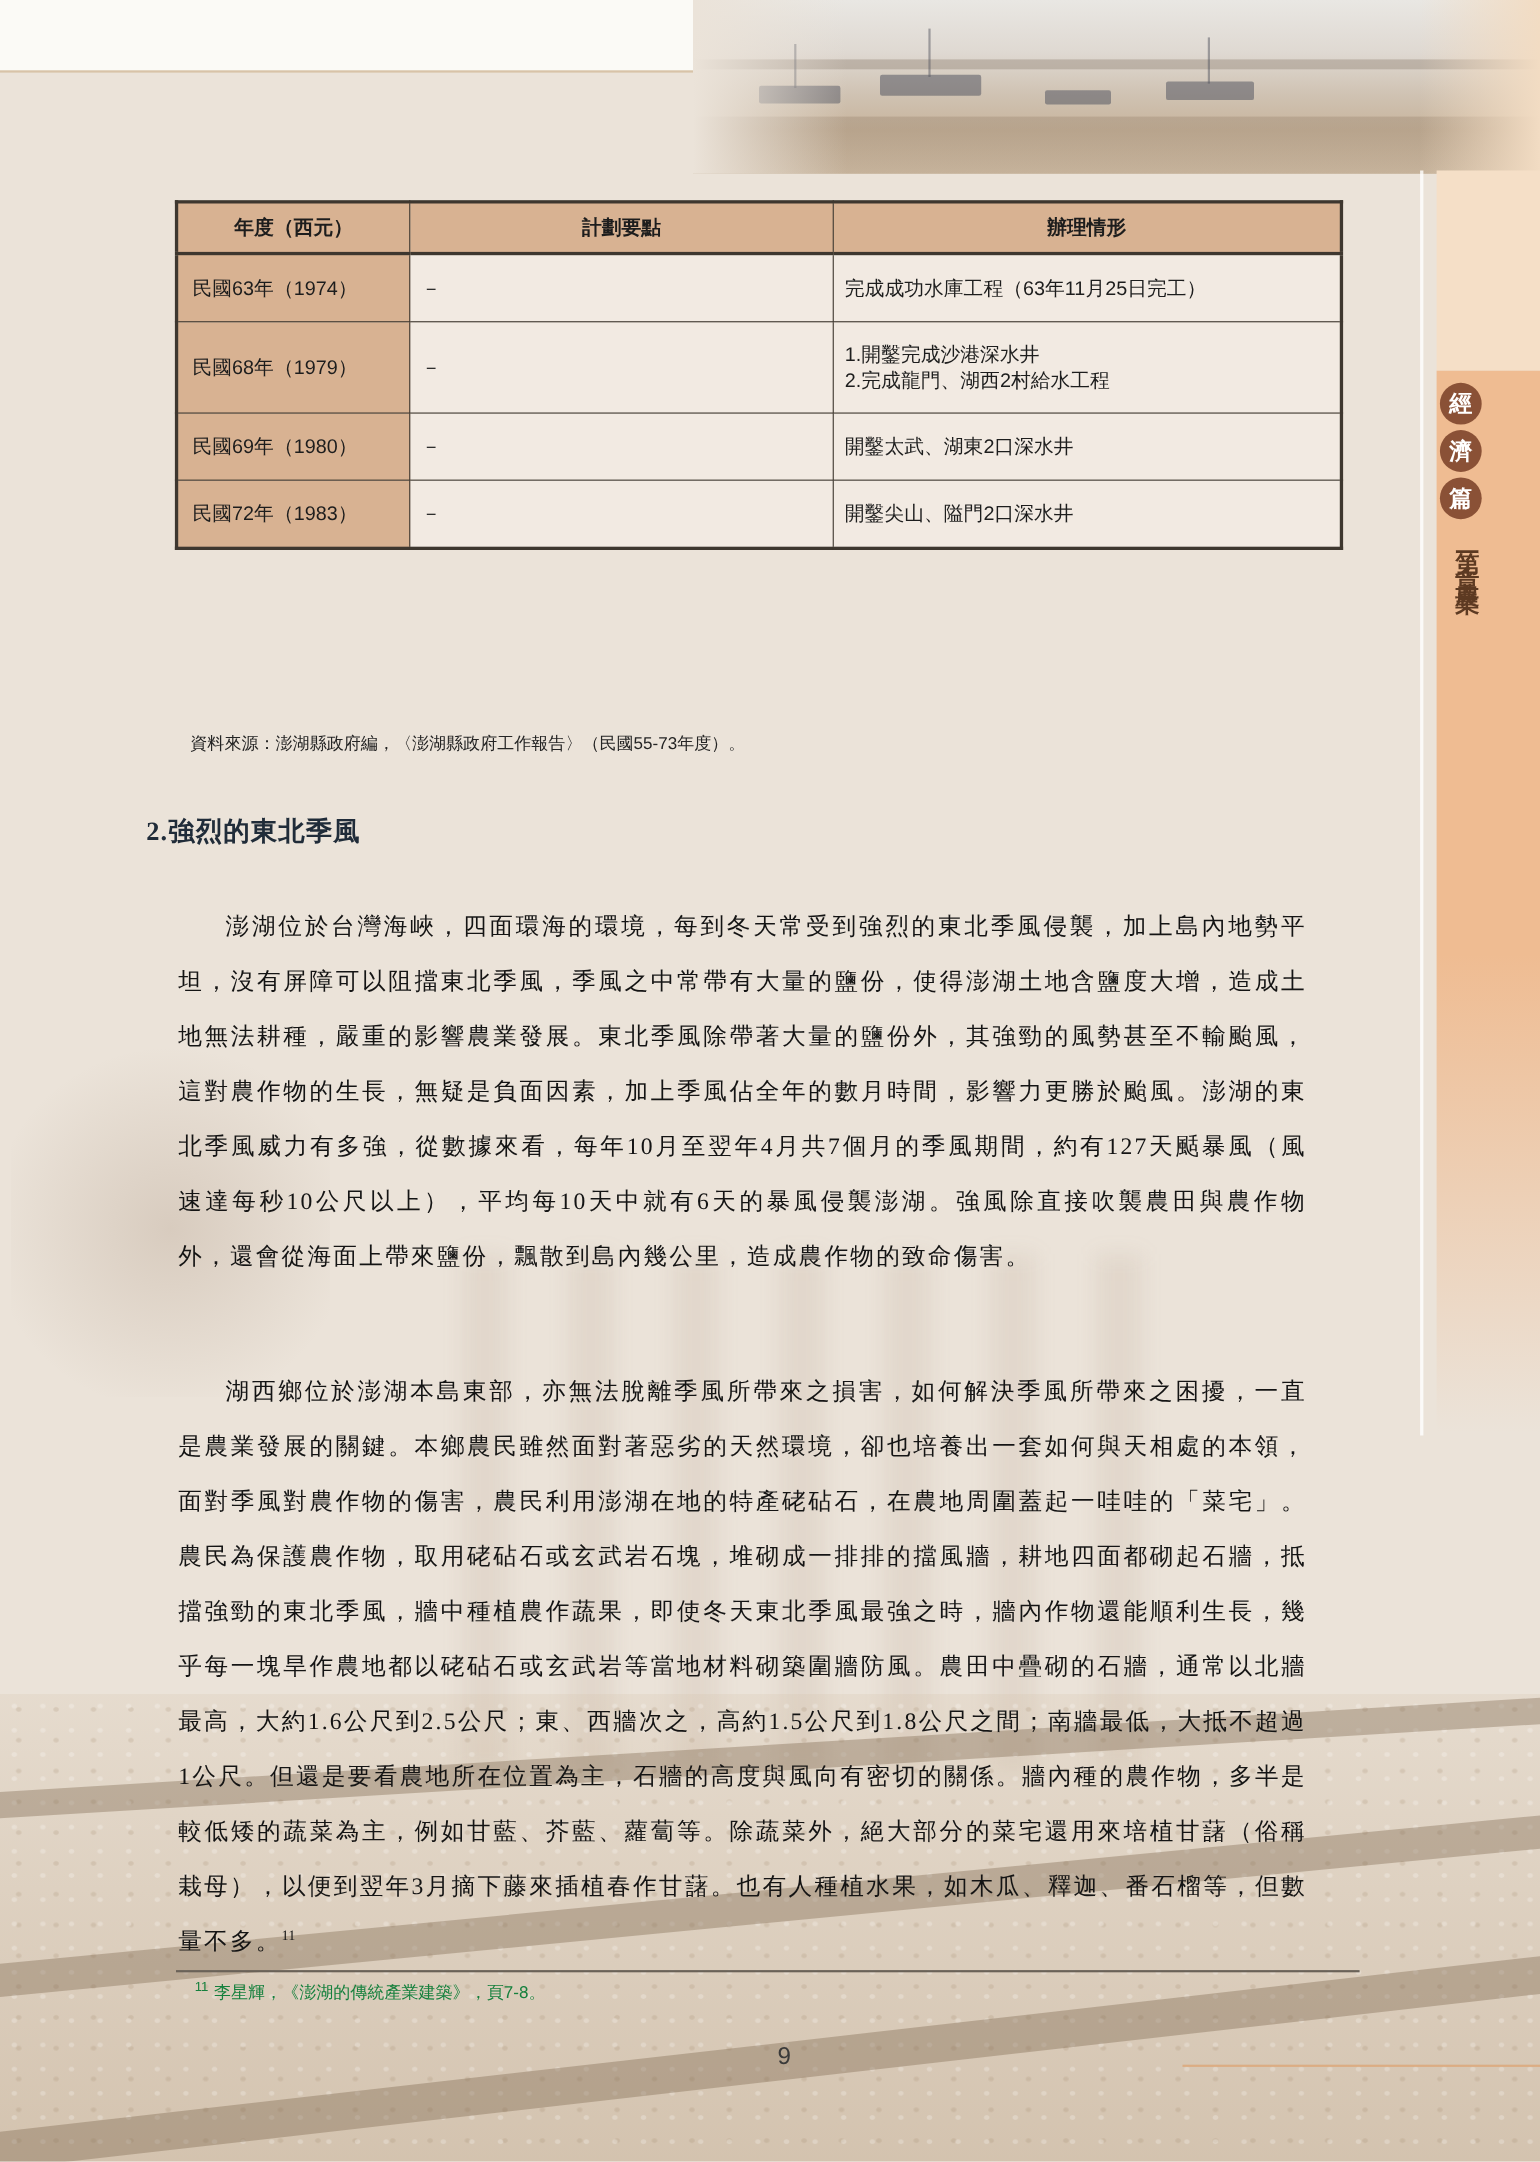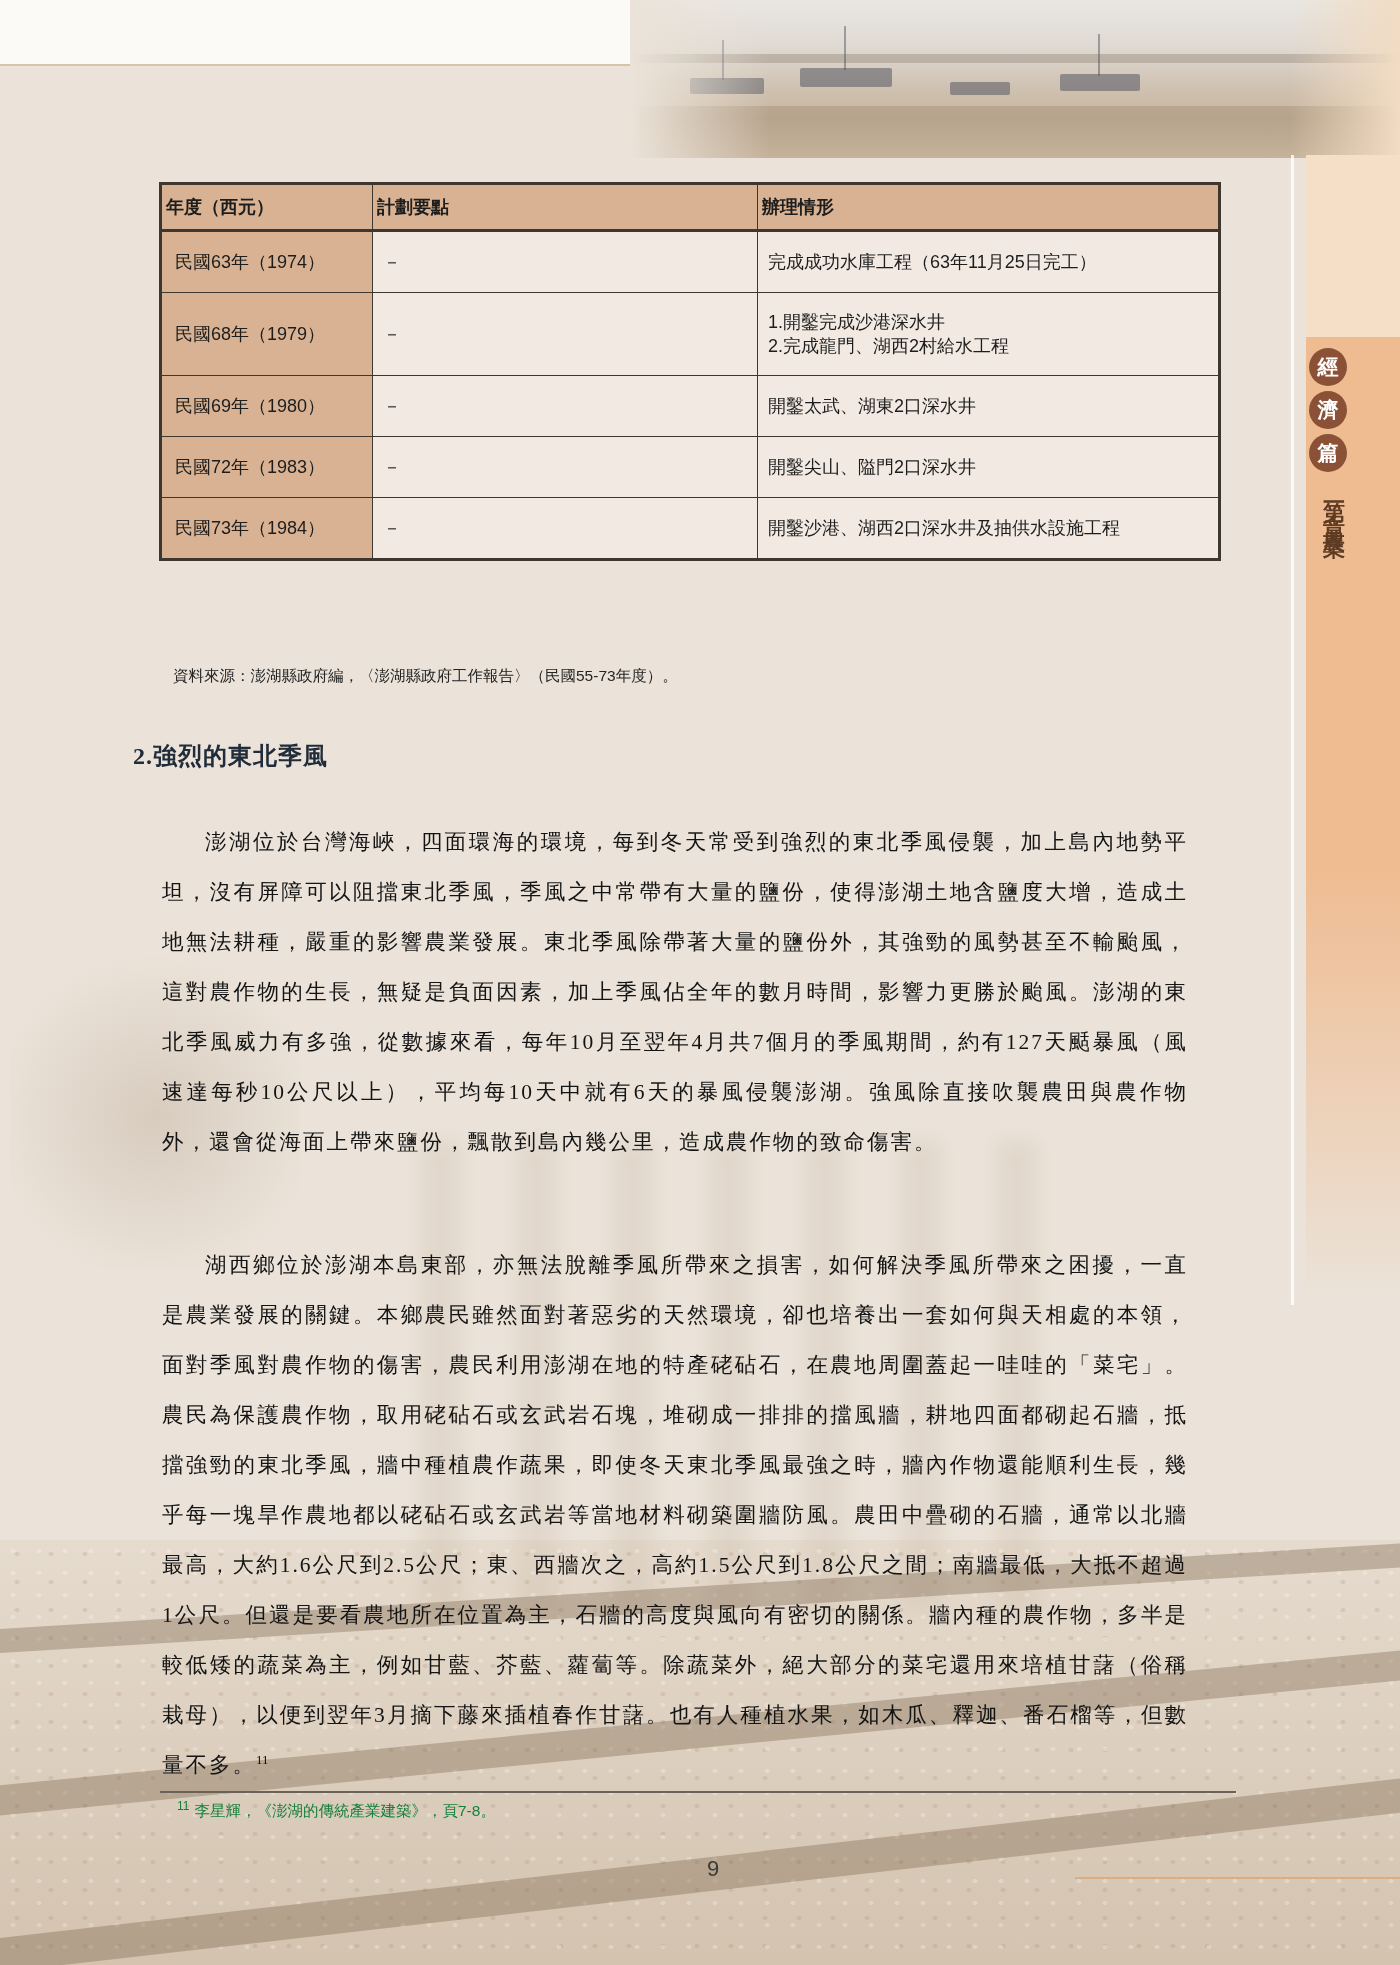--- a/index.html
+++ b/index.html
@@ -52,21 +52,21 @@
     writing-mode:vertical-rl;text-orientation:upright;
     display:flex;justify-content:center;
     font-size:22px;font-weight:bold;letter-spacing:7px;color:#5d3a22;}
 
   
   .ptable{position:absolute;left:159px;top:182px;z-index:2;
     border-collapse:collapse;table-layout:fixed;width:1059px;
     font-family:"Liberation Sans",sans-serif;color:#1d1d1d;
     border:3px solid #3e372f;}
   .ptable th,.ptable td{border:1.5px solid #3e372f;}
-  .ptable th{background:#d8b292;font-size:18px;font-weight:bold;height:40px;text-align:left;
+  .ptable th{background:#d8b292;font-size:18px;font-weight:bold;height:40px;text-align:center;
     border-bottom:3px solid #3e372f;padding:2px 4px;}
   .ptable td{font-size:18px;vertical-align:middle;line-height:1.35;}
   .ptable td.year{background:#d8b292;padding:5px 4px 5px 13px;}
   .ptable td.plan{background:#f2eae2;padding:5px 10px;}
   .ptable td.status{background:#f2eae2;padding:5px 10px;white-space:pre-line;}
   tr.h90 td{height:88px;} tr.h52 td{height:50px;} tr.h74 td{height:72px;}
 
   .source{position:absolute;left:141px;top:666px;z-index:2;
     font-family:"Liberation Sans",sans-serif;font-size:15.5px;color:#242424;margin-left:32px;}
 
@@ -153,25 +153,20 @@
     <tr class="h52">
       <td class="year">民國69年（1980）</td>
       <td class="plan">－</td>
       <td class="status">開鑿太武、湖東2口深水井</td>
     </tr>
     <tr class="h52">
       <td class="year">民國72年（1983）</td>
       <td class="plan">－</td>
       <td class="status">開鑿尖山、隘門2口深水井</td>
     </tr>
-    <tr class="h52">
-      <td class="year">民國73年（1984）</td>
-      <td class="plan">－</td>
-      <td class="status">開鑿沙港、湖西2口深水井及抽供水設施工程</td>
-    </tr>
   </tbody>
 </table>
 
 <div class="source">資料來源：澎湖縣政府編，〈澎湖縣政府工作報告〉（民國55-73年度）。</div>
 
 <div class="heading">2.強烈的東北季風</div>
 
 <p class="para para1">
   <span>澎湖位於台灣海峽，四面環海的環境，每到冬天常受到強烈的東北季風侵襲，加上島內地勢平坦，沒有屏障可以阻擋東北季風，季風之中常帶有大量的鹽份，使得澎湖土地含鹽度大增，造成土地無法耕種，嚴重的影響農業發展。東北季風除帶著大量的鹽份外，其強勁的風勢甚至不輸颱風，這對農作物的生長，無疑是負面因素，加上季風佔全年的數月時間，影響力更勝於颱風。澎湖的東北季風威力有多強，從數據來看，每年10月至翌年4月共7個月的季風期間，約有127天颳暴風（風速達每秒10公尺以上），平均每10天中就有6天的暴風侵襲澎湖。強風除直接吹襲農田與農作物外，還會從海面上帶來鹽份，飄散到島內幾公里，造成農作物的致命傷害。</span>
 </p>

